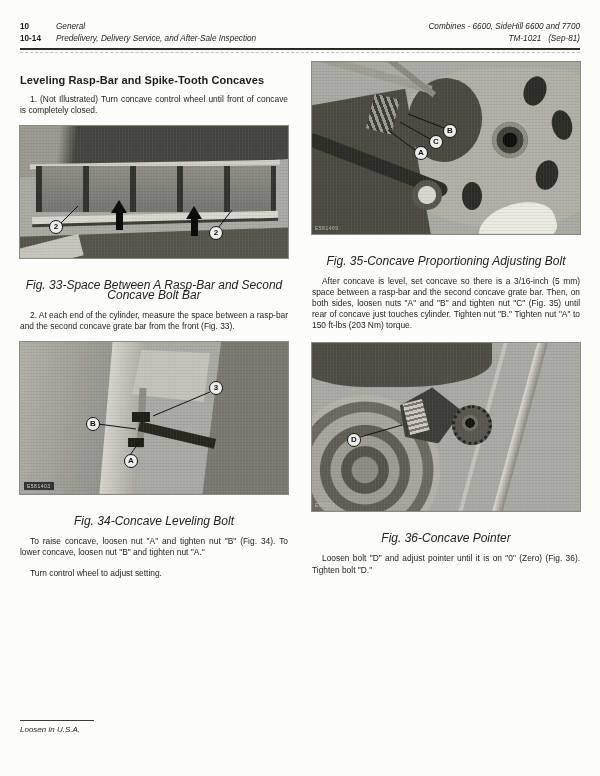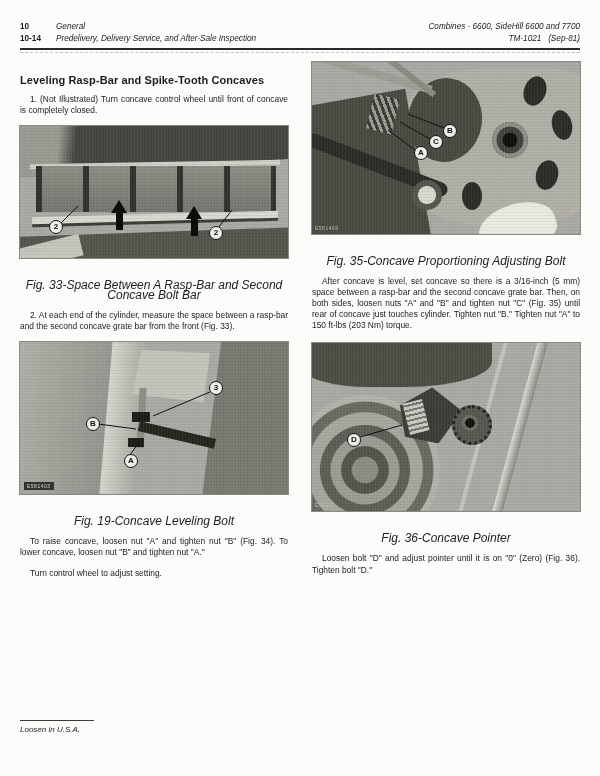--- a/index.html
+++ b/index.html
@@ -161,21 +161,21 @@
         <svg class="leads" width="268" height="152">
           <line x1="190" y1="50" x2="133" y2="74" stroke="#111" stroke-width="1"></line>
           <line x1="78" y1="82" x2="116" y2="87" stroke="#111" stroke-width="1"></line>
           <line x1="110" y1="113" x2="120" y2="99" stroke="#111" stroke-width="1"></line>
         </svg>
         <div class="callout" style="left:189px;top:39px">3</div>
         <div class="callout" style="left:66px;top:75px">B</div>
         <div class="callout" style="left:104px;top:112px">A</div>
         <div class="ph-id boxed" style="left:4px;bottom:4px">E581403</div>
       </div>
-      <figcaption>Fig. 19-Concave Leveling Bolt</figcaption>
+      <figcaption>Fig. 34-Concave Leveling Bolt</figcaption>
     </figure>
 
     <p>To raise concave, loosen nut "A" and tighten nut "B" (Fig. 34). To lower concave, loosen nut "B" and tighten nut "A."</p>
     <p>Turn control wheel to adjust setting.</p>
   </div>
 
   <div class="col col-right">
 
     <figure>
       <div class="photo" style="height:172px">

